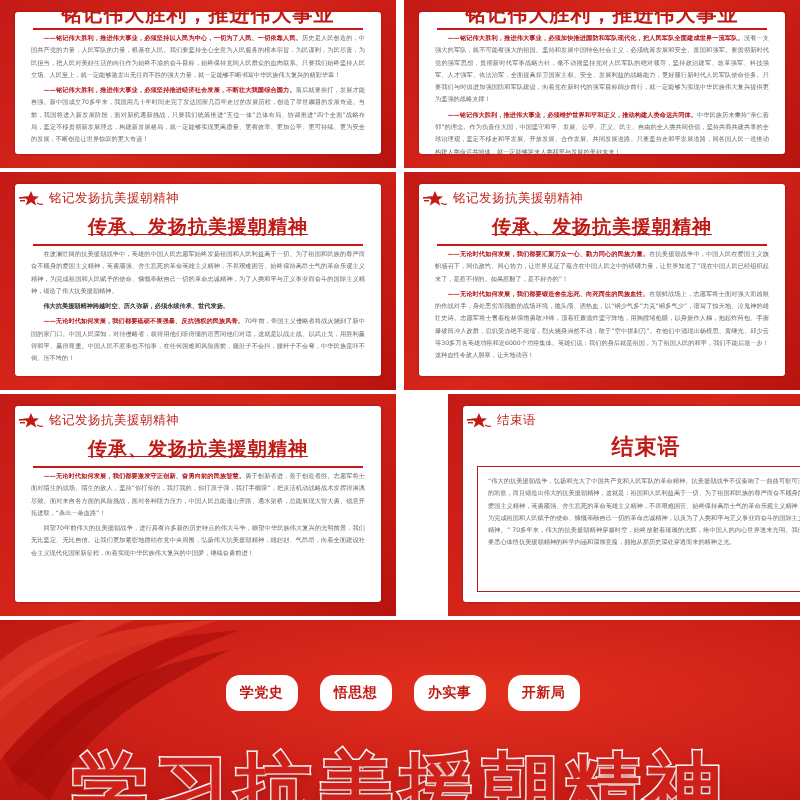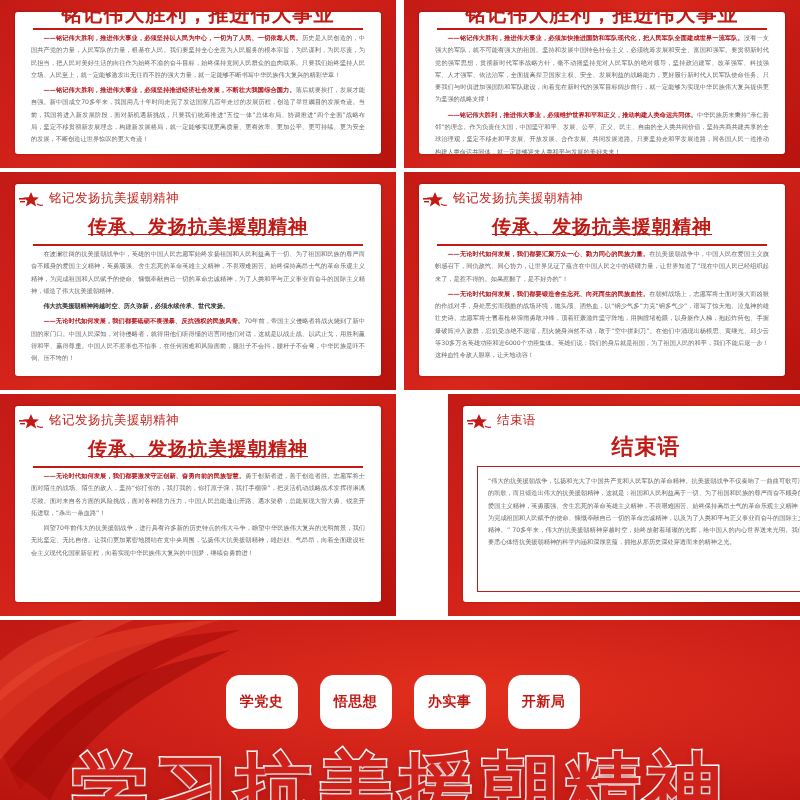--- a/index.html
+++ b/index.html
@@ -22,21 +22,21 @@
   }
   .s1 { left: 0; top: 0; height: 168px; }
   .s2 { left: 404px; top: 0; height: 168px; }
   .s3 { left: 0; top: 172px; height: 218px; }
   .s4 { left: 404px; top: 172px; height: 218px; }
   .s5 { left: 0; top: 394px; height: 222px; }
   .s6 { left: 404px; top: 394px; height: 222px; margin-left: 44px; }
 
   .sec-header {
     position: absolute; left: 4px; top: 6px;
-    display: flex; align-items: flex-end; gap: 4px;
+    display: flex; align-items: flex-start; gap: 4px;
   }
   .star-icon { width: 26px; height: 16px; display: inline-block; }
   .sec-label { color: #c3241d; font-size: 12.5px; letter-spacing: 0.5px; }
 
   .slide-title {
     position: absolute; left: 0; right: 0;
     text-align: center; color: #c01a15; font-weight: bold;
     font-size: 19px; letter-spacing: 1px;
   }
   .title-rule {
@@ -75,21 +75,21 @@
   }
   .ribbon { position: absolute; left: -10px; top: -10px; width: 260px; height: 190px; }
   .pills {
     position: absolute; top: 55px; left: 0; right: 0;
     display: flex; justify-content: center; gap: 22px;
     padding-left: 5px;
   }
   .pill {
     background: #fff; color: #c01a15; font-weight: bold;
     font-size: 14px; border-radius: 14px;
-    padding: 18px 13px; min-width: 72px; text-align: center;
+    padding: 9px 13px; min-width: 72px; text-align: center;
     letter-spacing: 0.5px;
   }
   .cover-title {
     position: absolute; left: 0; right: 0; top: 118px;
     text-align: center; color: #d0201a; font-weight: bold;
     font-size: 76px; letter-spacing: 6px;
     -webkit-text-stroke: 3px #ffffff;
     paint-order: stroke fill;
     text-shadow: 0 0 2px #fff, 0 3px 6px rgba(120,0,0,0.4);
     white-space: nowrap;

